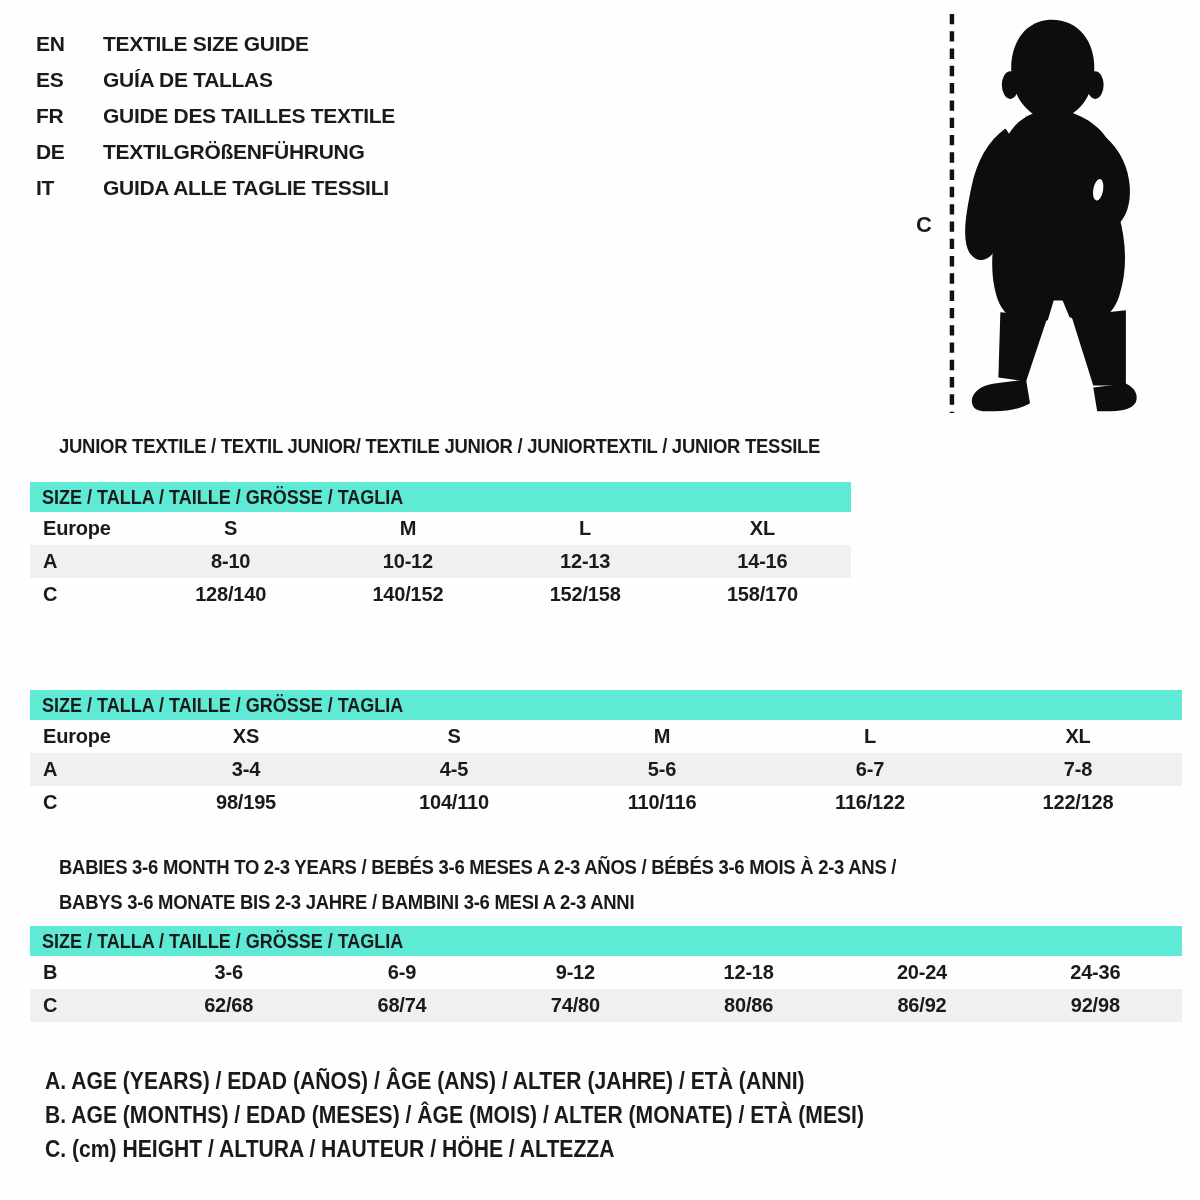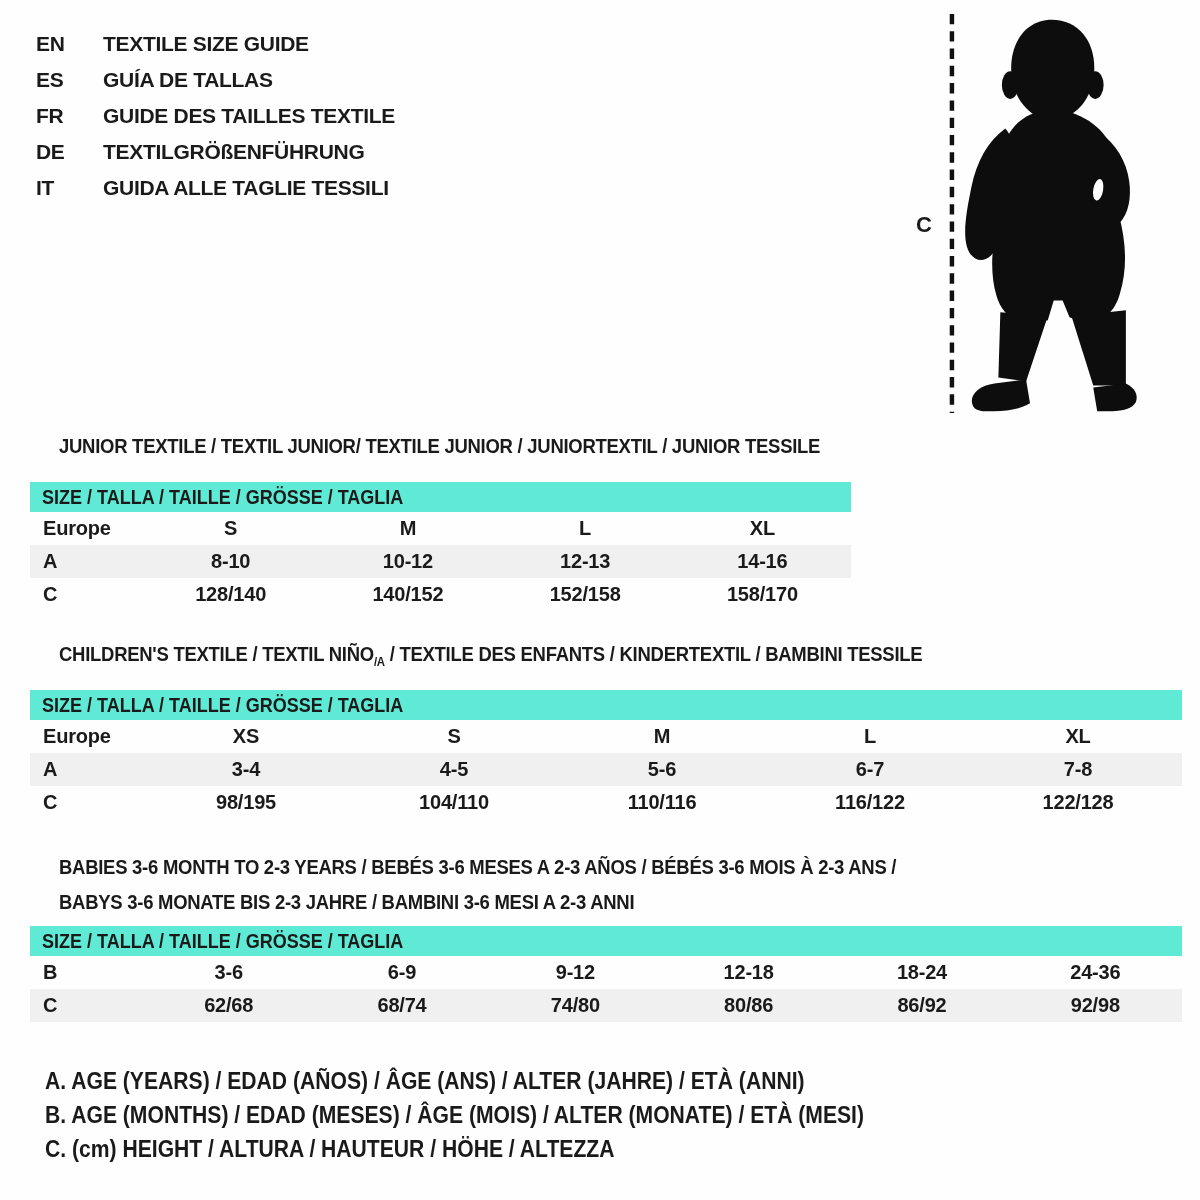--- a/index.html
+++ b/index.html
@@ -131,23 +131,20 @@
       <div class="t-row">
         <span class="t-label">C</span>
         <span class="t-cell">128/140</span>
         <span class="t-cell">140/152</span>
         <span class="t-cell">152/158</span>
         <span class="t-cell">158/170</span>
       </div>
     </div>
   </div>
 
-  <div class="sec-title title-children">
-    <span class="scale"><span>CHILDREN'S TEXTILE / TEXTIL NIÑO</span><span class="sub-label">/A</span><span> / TEXTILE DES ENFANTS / KINDERTEXTIL / BAMBINI TESSILE</span></span>
-  </div>
   <div class="size-table tbl-children">
     <div class="t-header">
       <span class="scale">SIZE / TALLA / TAILLE / GRÖSSE / TAGLIA</span>
     </div>
     <div class="t-rows">
       <div class="t-row">
         <span class="t-label">Europe</span>
         <span class="t-cell">XS</span>
         <span class="t-cell">S</span>
         <span class="t-cell">M</span>
@@ -185,21 +182,21 @@
     <div class="t-header">
       <span class="scale">SIZE / TALLA / TAILLE / GRÖSSE / TAGLIA</span>
     </div>
     <div class="t-rows">
       <div class="t-row">
         <span class="t-label">B</span>
         <span class="t-cell">3-6</span>
         <span class="t-cell">6-9</span>
         <span class="t-cell">9-12</span>
         <span class="t-cell">12-18</span>
-        <span class="t-cell">18-24</span>
+        <span class="t-cell">20-24</span>
         <span class="t-cell">24-36</span>
       </div>
       <div class="t-row">
         <span class="t-label">C</span>
         <span class="t-cell">62/68</span>
         <span class="t-cell">68/74</span>
         <span class="t-cell">74/80</span>
         <span class="t-cell">80/86</span>
         <span class="t-cell">86/92</span>
         <span class="t-cell">92/98</span>

